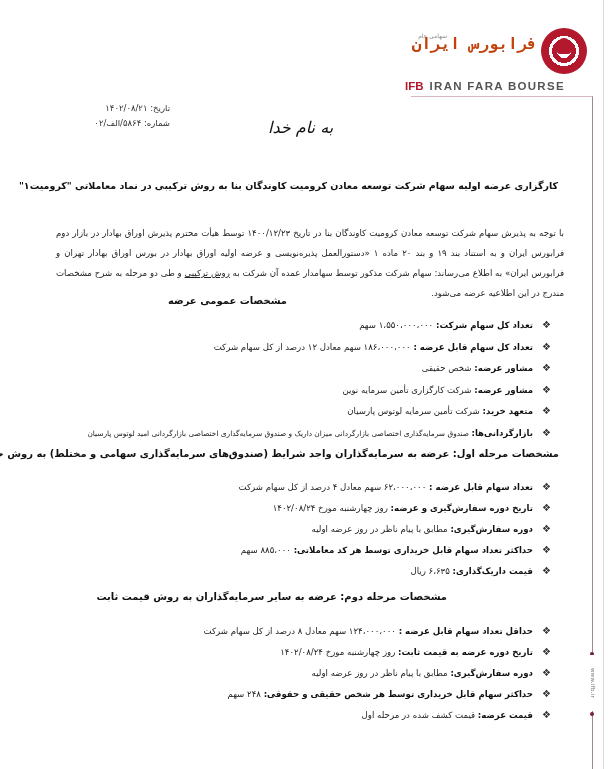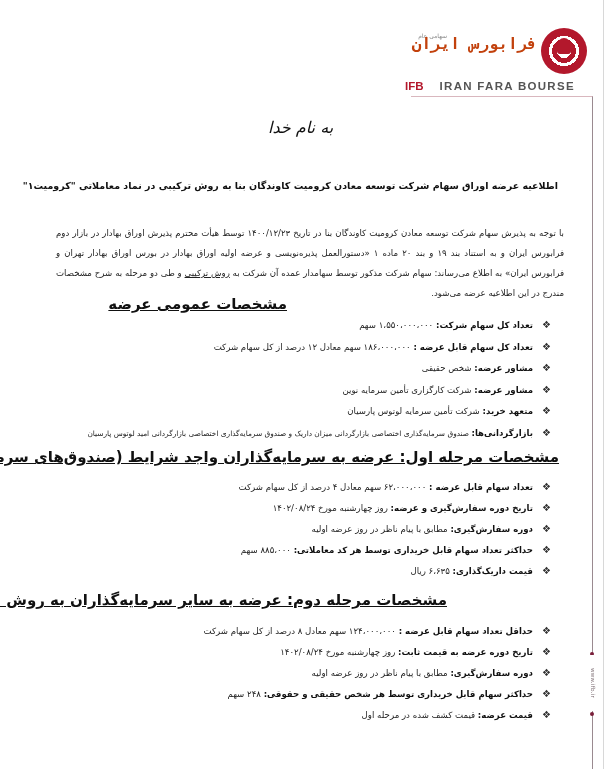--- a/index.html
+++ b/index.html
@@ -41,21 +41,21 @@
       position: absolute; right: 50px; top: 6px; font-family: Liberation Mono, monospace; font-size: 16px; font-weight: bold;
       color: #c2410c; white-space: nowrap; letter-spacing: -1px;
     }
     .logo-fa-small {
       position: absolute; right: 140px; top: 4px; font-size: 6px; color: #888; white-space: nowrap;
     }
     .logo-en {
       position: absolute; left: 0; right: 0; top: 52px; direction: ltr; font-family: "Liberation Sans", sans-serif;
       font-weight: bold; font-size: 11.5px; color: #555; letter-spacing: 1.3px; white-space: nowrap;
     }
-    .logo-en .ifb { color: #b3182c; letter-spacing: 0; margin-right: 16px; }
+    .logo-en .ifb { color: #b3182c; letter-spacing: 0; margin-right: 6px; }
     .logo-frame {
       position: absolute; left: 411px; top: 96px; width: 181px; height: 24px;
       border-top: 1px solid #d9b7be; border-right: 1px solid #9a8a90;
     }
 
     
     .meta { position: absolute; left: 60px; top: 101px; width: 110px; font-size: 8.5px; color: #333; line-height: 15px; }
     .meta div { white-space: nowrap; }
 
     .bismillah {
@@ -69,21 +69,21 @@
     }
 
     .intro {
       position: absolute; left: 56px; width: 508px; top: 211px; font-size: 8.6px; line-height: 20px; text-align: justify;
       color: #222;
       margin-top: 12px;
     }
     .intro .u { text-decoration: underline; }
 
     .section-head {
-      position: absolute; font-size: 15px; font-weight: bold; text-decoration: underline; white-space: nowrap; color: #111; text-align: center;
+      position: absolute; font-size: 10px; font-weight: bold; white-space: nowrap; color: #111; text-align: center;
     }
     .sec1-head { right: 322px; top: 295px; }
     .sec2-head { right: 50px; top: 448px; margin-left: 31px; }
     .sec3-head { right: 162px; top: 591px; }
 
     .bullets { position: absolute; right: 58px; list-style: none; margin: 0; padding: 0; }
     .bullets li {
       position: relative; padding-right: 18px; font-size: 8.6px; white-space: nowrap; color: #222; height: 21px; line-height: 16px;
     }
     .bullets li .bullet {
@@ -111,24 +111,34 @@
   <div class="logo">
     <div class="logo-emblem"></div>
     <div class="logo-fa-small">سهامی عام</div>
     <div class="logo-fa">فرابورس ایران</div>
     <div class="logo-en">
       <span class="ifb">IFB</span><span>IRAN FARA BOURSE</span>
     </div>
   </div>
   <div class="logo-frame"></div>
 
+  <div class="meta">
+    <div>
+      <span>تاریخ:</span>
+      <span>۱۴۰۲/۰۸/۲۱</span>
+    </div>
+    <div>
+      <span>شماره:</span>
+      <span>۵۸۶۴/الف/۰۲</span>
+    </div>
+  </div>
 
   <div class="bismillah">به نام خدا</div>
 
-  <div class="title">اطلاعیه عرضه اوراق سهام شرکت توسعه معادن کرومیت کاوندگان بنا به روش ترکیبی در نماد معاملاتی "کرومیت۱"</div>
+  <div class="title">کارگزاری عرضه اولیه سهام شرکت توسعه معادن کرومیت کاوندگان بنا به روش ترکیبی در نماد معاملاتی "کرومیت۱"</div>
 
   <div class="intro"><span>با توجه به پذیرش سهام شرکت توسعه معادن کرومیت کاوندگان بنا در تاریخ ۱۴۰۰/۱۲/۲۳ توسط هیأت محترم پذیرش اوراق بهادار در بازار دوم فرابورس ایران و به استناد بند ۱۹ و بند ۲۰ ماده ۱ «دستورالعمل پذیره‌نویسی و عرضه اولیه اوراق بهادار در بورس اوراق بهادار تهران و فرابورس ایران» به اطلاع می‌رساند: سهام شرکت مذکور توسط سهامدار عمده آن شرکت به </span><span class="u">روش ترکیبی</span><span> و طی دو مرحله به شرح مشخصات مندرج در این اطلاعیه عرضه می‌شود.</span></div>
 
   <div class="section-head sec1-head">مشخصات عمومی عرضه</div>
   <ul class="bullets list1">
     <li><span class="bullet">❖</span><b>تعداد کل سهام شرکت:</b><span> ۱،۵۵۰،۰۰۰،۰۰۰ سهم</span></li>
     <li><span class="bullet">❖</span><b>تعداد کل سهام قابل عرضه :</b><span> ۱۸۶،۰۰۰،۰۰۰ سهم معادل ۱۲ درصد از کل سهام شرکت</span></li>
     <li><span class="bullet">❖</span><b>مشاور عرضه:</b><span> شخص حقیقی</span></li>
     <li><span class="bullet">❖</span><b>مشاور عرضه:</b><span> شرکت کارگزاری تأمین سرمایه نوین</span></li>
     <li><span class="bullet">❖</span><b>متعهد خرید:</b><span> شرکت تأمین سرمایه لوتوس پارسیان</span></li>

